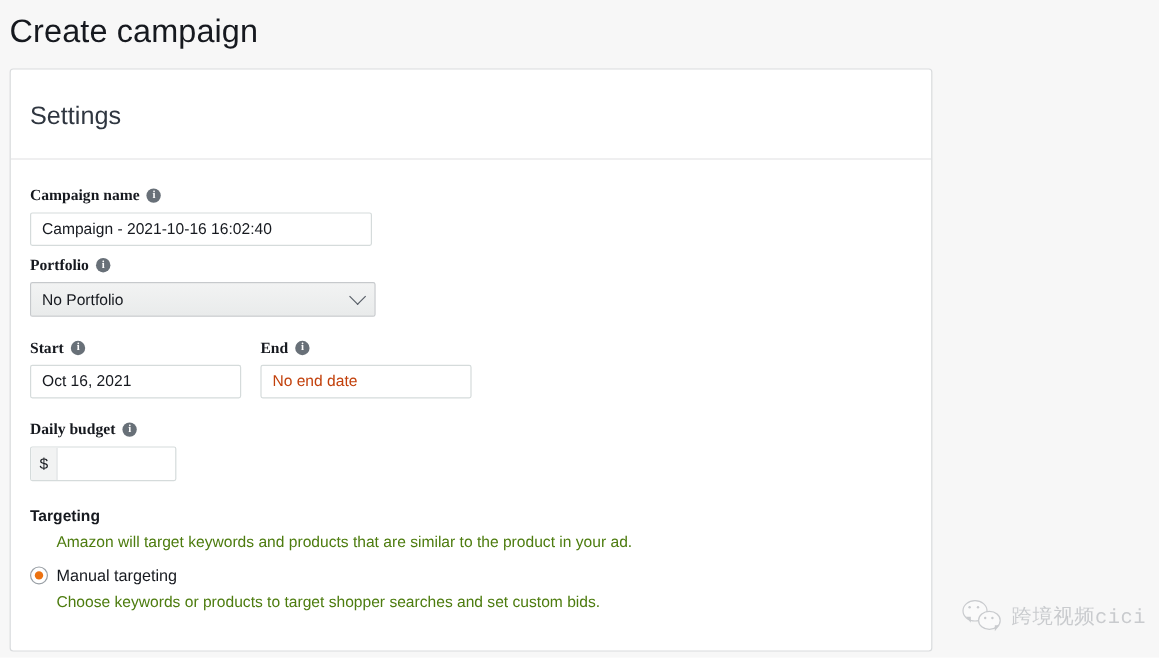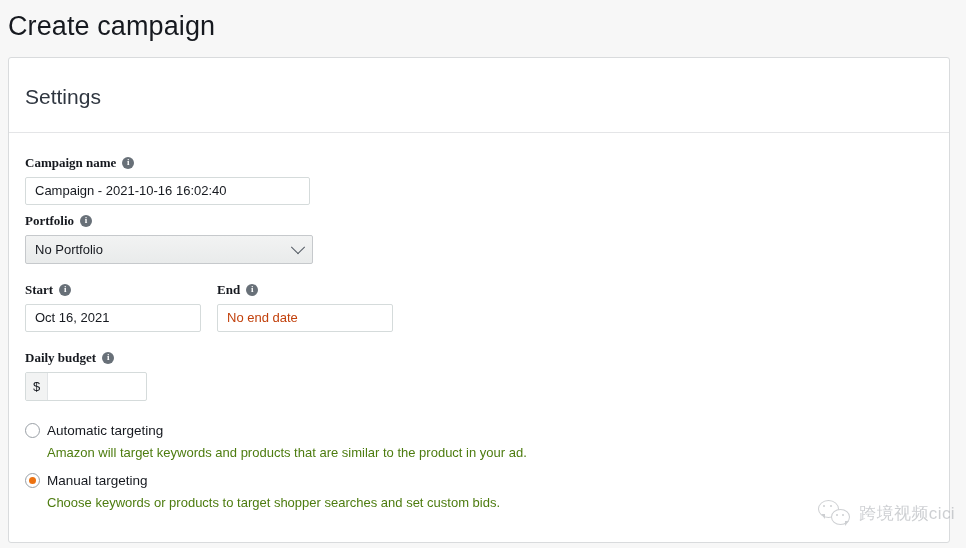--- a/index.html
+++ b/index.html
@@ -25,21 +25,21 @@
     letter-spacing: 0.1px;
     padding: 9px 16px 0 8px;
     line-height: 34px;
   }
 
   
   .card {
     position: absolute;
     left: 8px;
     top: 57px;
-    width: 942px;
+    width: 769px;
     height: 486px;
     background: #ffffff;
     border: 1px solid #d9dbdd;
     border-radius: 3px;
     box-sizing: border-box;
     overflow: hidden;
   }
   .card-header {
     height: 75px;
     box-sizing: border-box;
@@ -277,21 +277,21 @@
     position: absolute;
     width: 2px; height: 2px;
     background: #8a8f96;
     border-radius: 50%;
   }
   .wm-text {
     font-size: 17px;
     color: #8a8f96;
     letter-spacing: 0.4px;
     white-space: nowrap;
-    font-family: Liberation Sans, sans-serif;
+    font-family: Liberation Mono, monospace;
   }
 </style>
 </head>
 <body>
 
 <div class="page-title">Create campaign</div>
 
 <div class="card">
 
   <div class="card-header">
@@ -341,25 +341,22 @@
         <span>Daily budget</span>
         <span class="info-icon"></span>
       </div>
       <div class="budget-input-wrap">
         <span class="currency-prefix">$</span>
         <input class="budget-value" type="text" value="" style="">
       </div>
     </div>
 
     <div class="targeting-block">
-
-      <div class="radio-row">
-        <span class="radio"></span>
-        <span class="radio-label">Automatic targeting</span>
-      </div>
+      <div class="targeting-title">Targeting</div>
+
       <div class="radio-desc">Amazon will target keywords and products that are similar to the product in your ad.</div>
 
       <div class="radio-row">
         <span class="radio checked"></span>
         <span class="radio-label">Manual targeting</span>
       </div>
       <div class="radio-desc last">Choose keywords or products to target shopper searches and set custom bids.</div>
     </div>
 
   </div>

